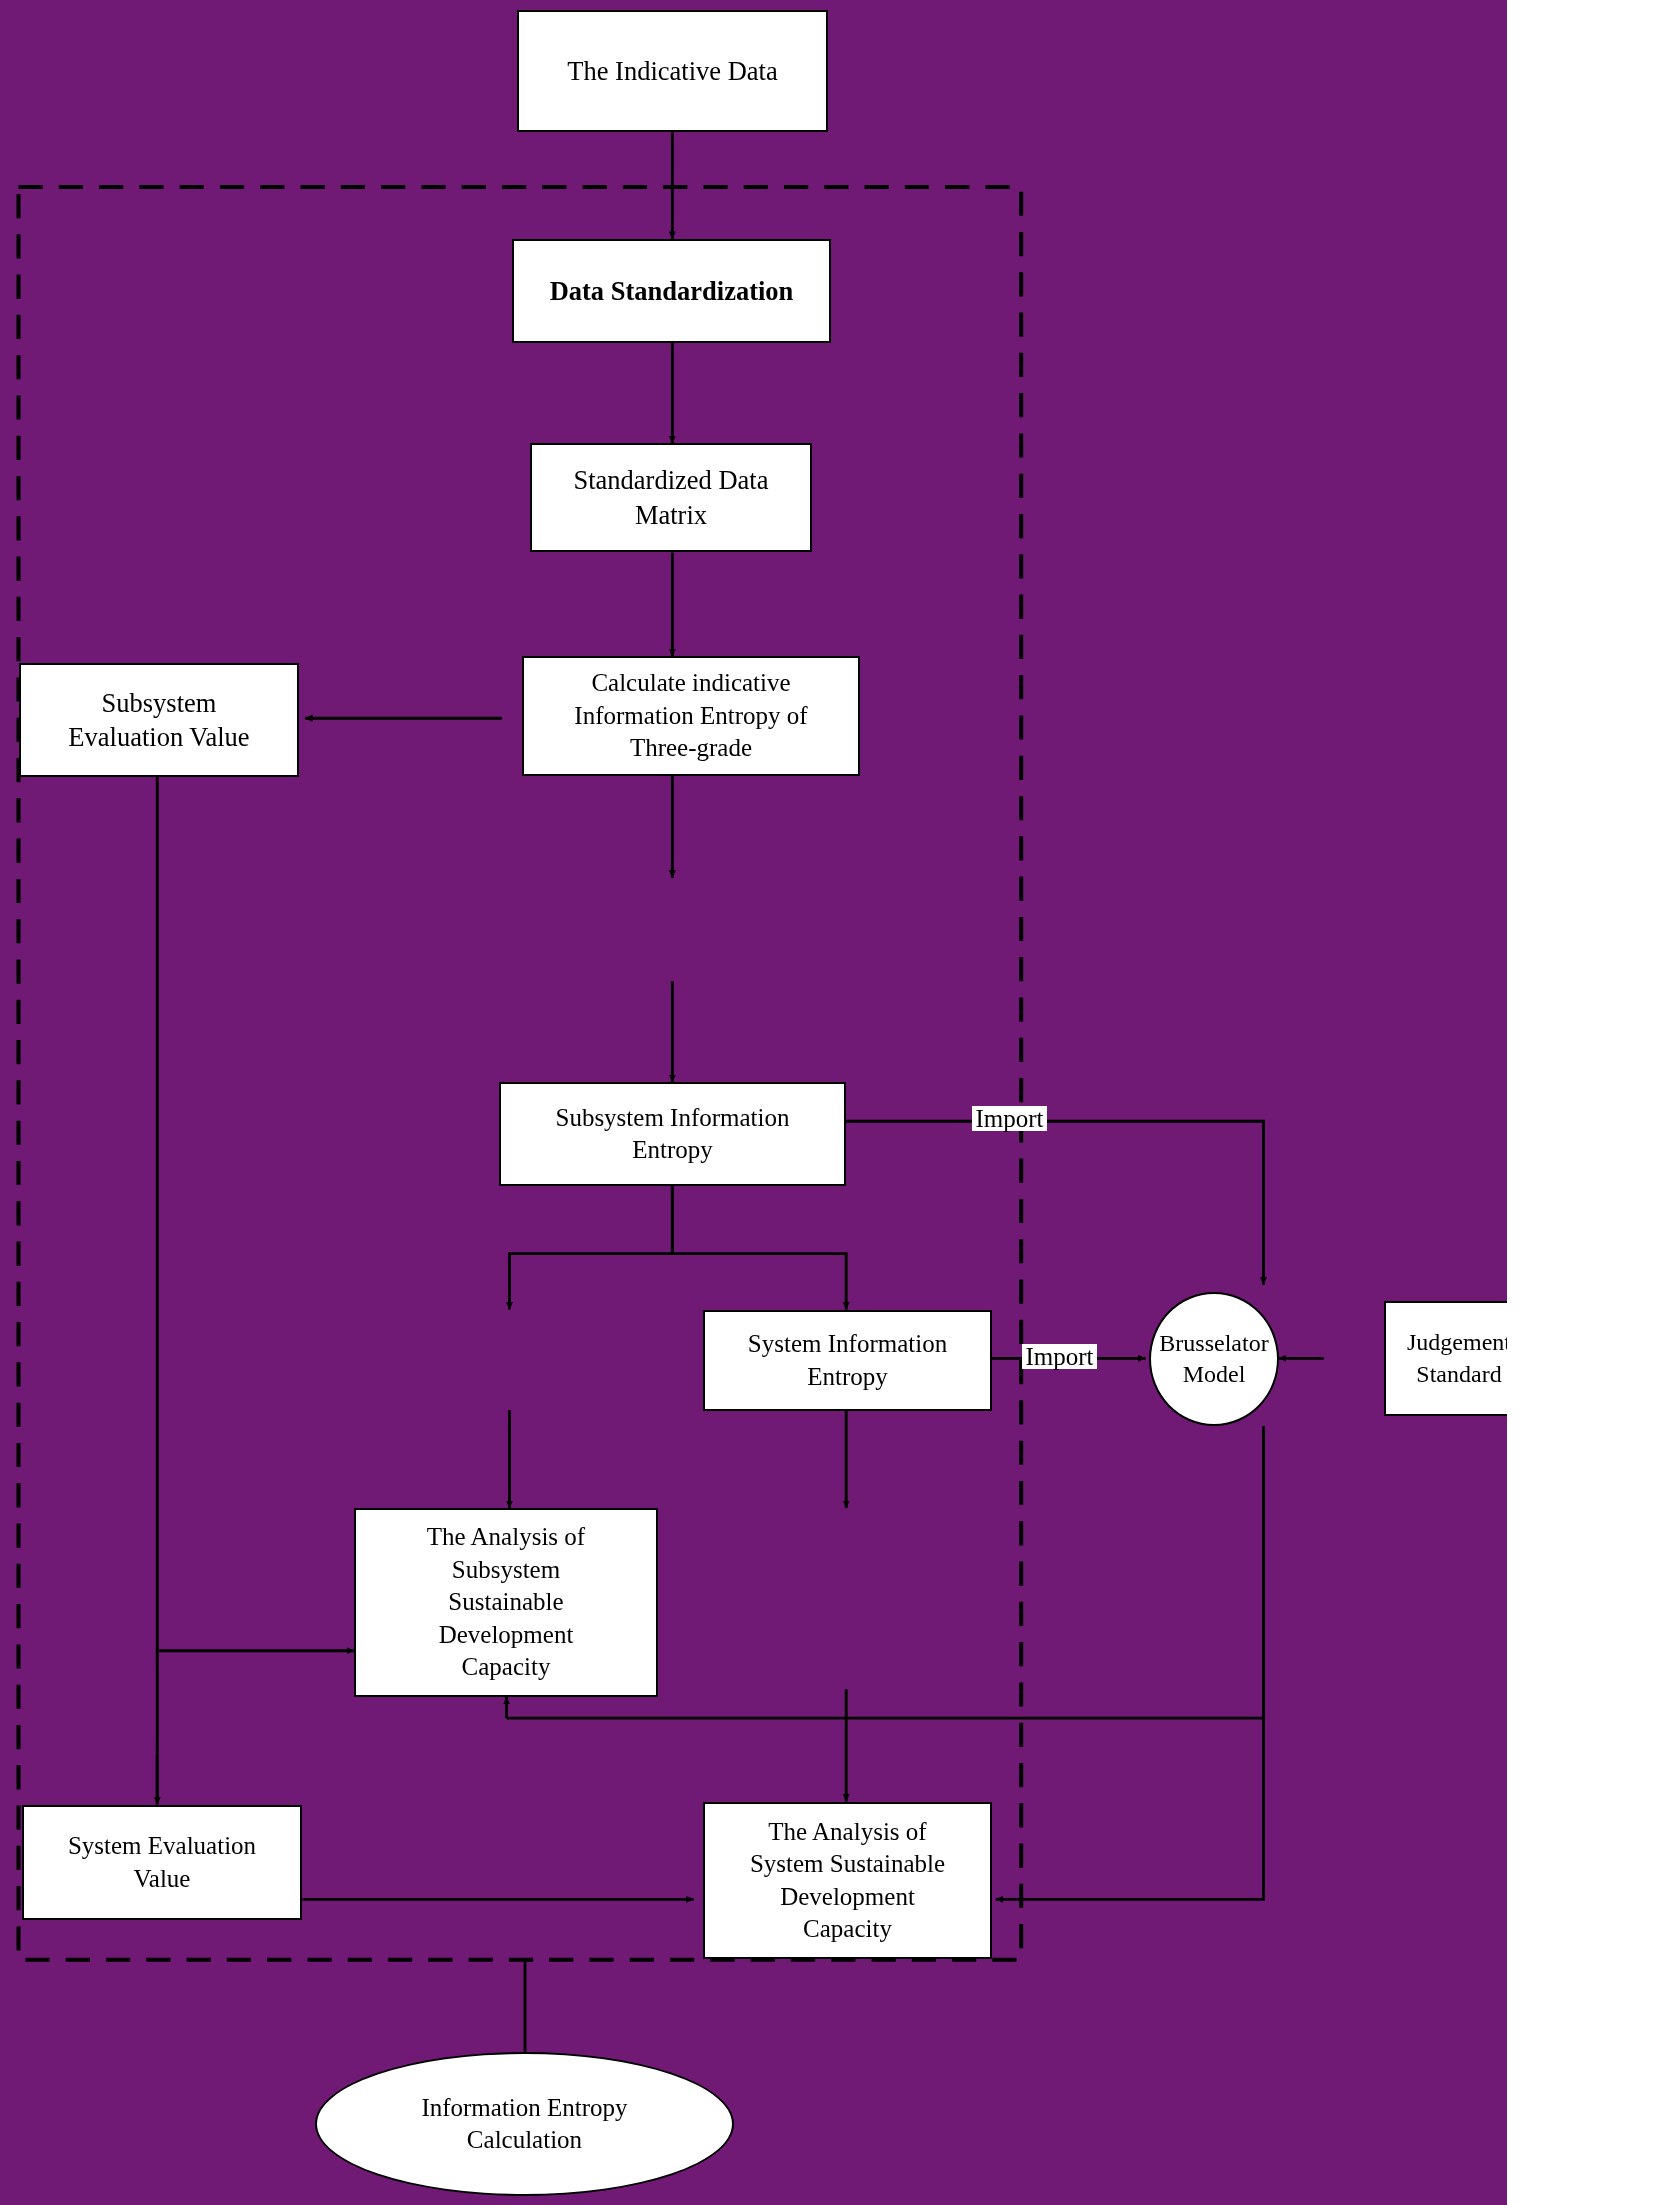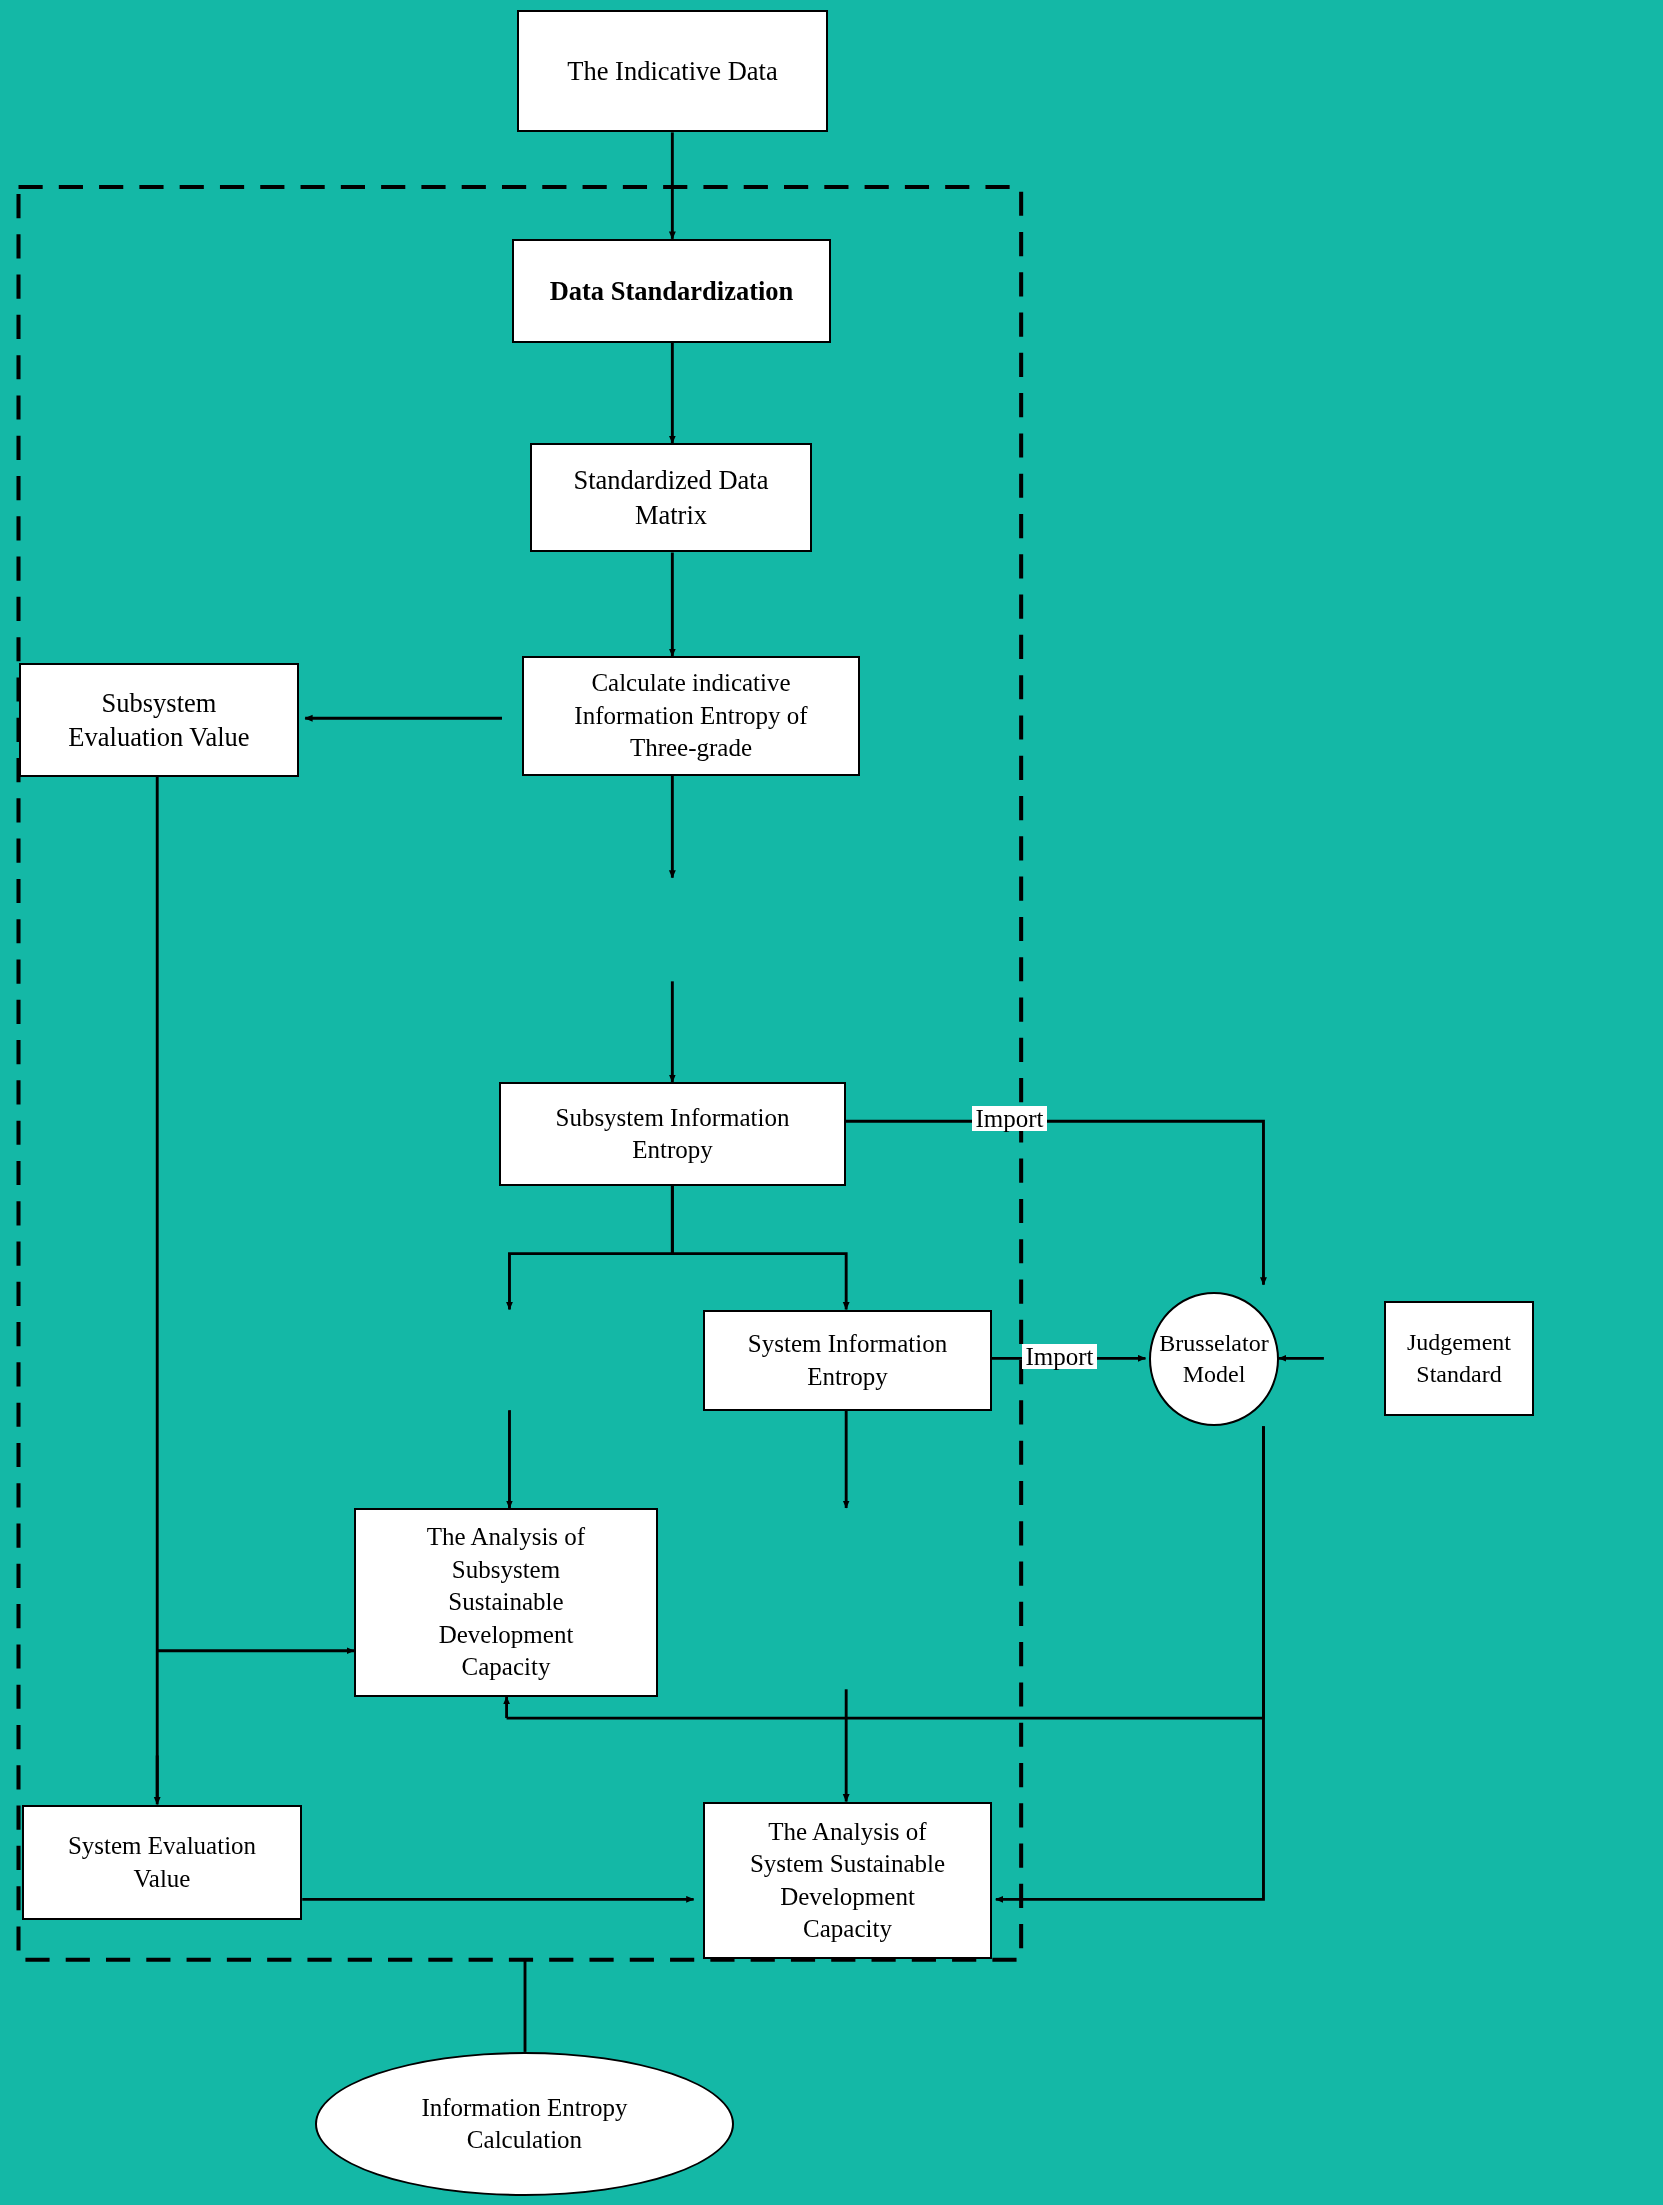--- a/index.html
+++ b/index.html
@@ -1,21 +1,22 @@
 <!DOCTYPE html>
 <html style="font-size:9.2px"><head>
 <meta charset="utf-8">
 <style>
   html,body{margin:0;padding:0;background:#ffffff;}
   #stage{
     position:relative;
-    width:1663px;height:2205px;
-    background:#14b8a6;
+    width:1499px;height:2205px;
+    background:#701a75;
     font-family:"Liberation Serif","DejaVu Serif",serif;
     overflow:hidden;
+    padding-left:8px;
   }
   svg#wires{position:absolute;left:0;top:0;width:1663px;height:2205px;}
   .node{
     position:absolute;
     box-sizing:border-box;
     display:flex;align-items:center;justify-content:center;
     text-align:center;
     background:#ffffff;
     color:#000000;
     line-height:1.30;

